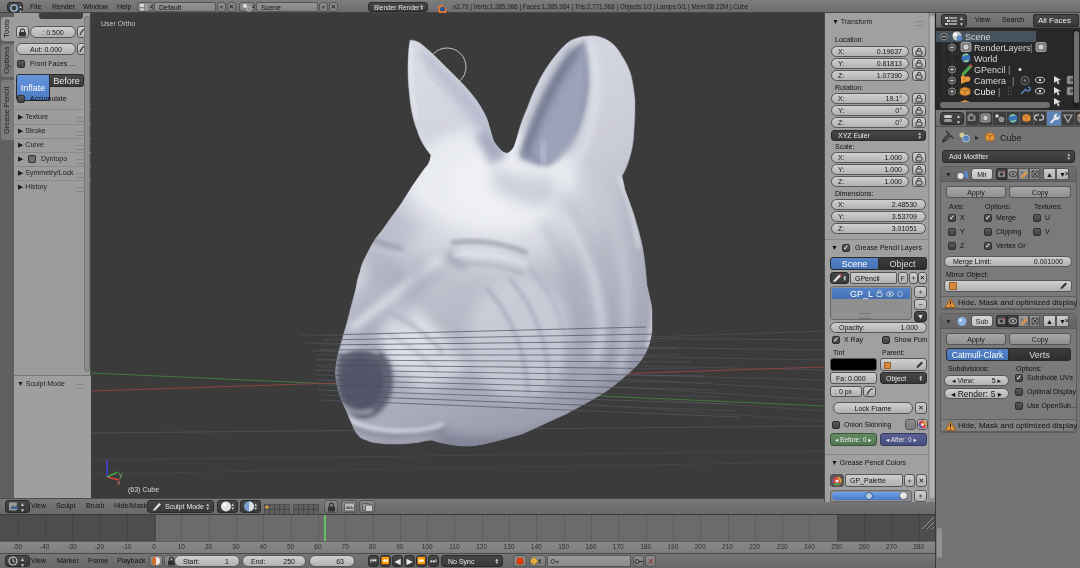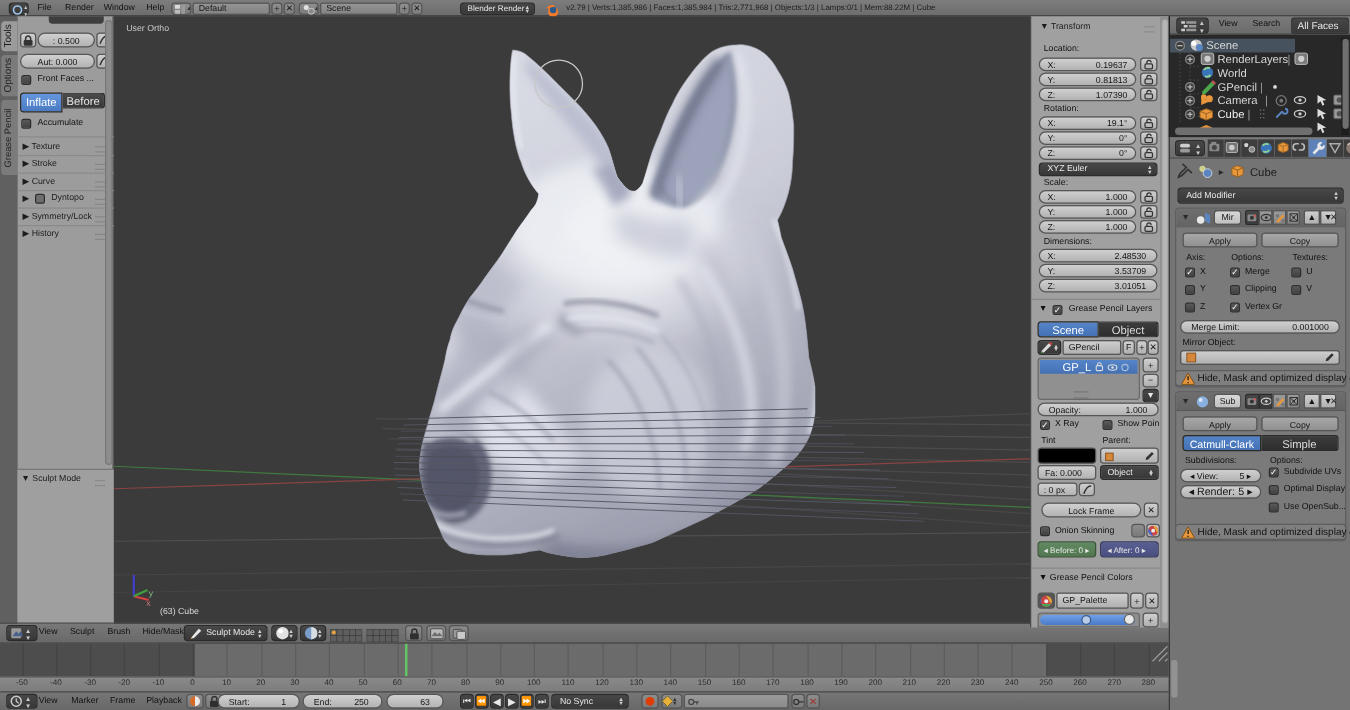--- a/index.html
+++ b/index.html
@@ -4,21 +4,21 @@
 <style>
   html,body{margin:0;padding:0;}
   #root{position:relative;width:1080px;height:568px;overflow:hidden;
     font-family:"Liberation Sans",sans-serif;background:#737373;
     -webkit-font-smoothing:antialiased;}
   .abs{position:absolute;}
   .lbl{position:absolute;font-size:7px;color:#111;white-space:nowrap;}
   .wlbl{position:absolute;font-size:7px;color:#e6e6e6;white-space:nowrap;}
   .pill{position:absolute;white-space:nowrap;border:1px solid #565656;border-radius:8px;
     background:linear-gradient(#d0d0d0,#b2b2b2);color:#151515;font-size:7px;
-    display:flex;align-items:flex-end;box-sizing:border-box;}
+    display:flex;align-items:center;box-sizing:border-box;}
   .pillsq{position:absolute;white-space:nowrap;border:1px solid #565656;border-radius:3px;
     background:linear-gradient(#cfcfcf,#b0b0b0);color:#151515;font-size:7px;
     display:flex;align-items:center;justify-content:center;box-sizing:border-box;}
   .dark{position:absolute;white-space:nowrap;border:1px solid #2b2b2b;border-radius:3px;
     background:linear-gradient(#474747,#383838);color:#e8e8e8;font-size:7px;
     display:flex;align-items:center;box-sizing:border-box;}
   .chk{position:absolute;width:8px;height:8px;border:1px solid #2e2e2e;border-radius:2px;
     background:linear-gradient(#5a5a5a,#404040);box-sizing:border-box;}
   .chk.on:after{content:"\2713";color:#fff;font-size:7px;position:absolute;left:0px;top:-1px;}
   .updn{margin-left:auto;margin-right:3px;font-size:4.5px;line-height:3.5px;color:#cfcfcf;text-align:center;}
@@ -331,21 +331,21 @@
     <div class="pill" style="left:2px;top:30px;width:60px;height:12px;justify-content:center;">Aut: 0.000</div>
     <div class="pillsq" style="left:63px;top:30px;width:12px;height:12px;">
         <svg width="8" height="8">
           <path d="M1 7 Q4 0 7 1" fill="none" stroke="#333" stroke-width="1.2"></path>
         </svg>
       </div>
 
     <div class="chk" style="left:3px;top:47px;"></div>
     <div class="lbl" style="left:16px;top:47px;">Front Faces ...</div>
 
-    <div class="abs" style="left:2px;top:61px;width:34px;height:16px;background:linear-gradient(#6696dc,#4a7ac2);border:1px solid #2b2b2b;border-radius:3px 0 0 3px;box-sizing:border-box;color:#fff;font-size:9px;display:flex;align-items:center;justify-content:center;">Inflate</div>
+    <div class="abs" style="left:2px;top:61px;width:34px;height:27px;background:linear-gradient(#6696dc,#4a7ac2);border:1px solid #2b2b2b;border-radius:3px 0 0 3px;box-sizing:border-box;color:#fff;font-size:9px;display:flex;align-items:center;justify-content:center;">Inflate</div>
     <div class="abs" style="left:36px;top:61px;width:34px;height:13px;background:linear-gradient(#4a4a4a,#383838);border:1px solid #2b2b2b;border-left:none;border-radius:0 3px 3px 0;box-sizing:border-box;color:#e8e8e8;font-size:9px;display:flex;align-items:center;justify-content:center;">Before</div>
 
     <div class="chk" style="left:3px;top:82px;"></div>
     <div class="lbl" style="left:16px;top:82px;">Accumulate</div>
 
     <div class="abs" style="left:0;top:96px;width:77px;height:1px;background:#8a8a8a;"></div>
     <div class="lbl" style="left:4px;top:100px;color:#1c1c1c;">▶ Texture</div>
     <div class="abs" style="left:0;top:111px;width:77px;height:1px;background:#8a8a8a;"></div>
     <div class="lbl" style="left:4px;top:114px;color:#1c1c1c;">▶ Stroke</div>
     <div class="abs" style="left:0;top:125px;width:77px;height:1px;background:#8a8a8a;"></div>
@@ -1116,21 +1116,21 @@
     <div class="pillsq" style="left:107px;top:205px;width:13px;height:12px;border-radius:2px 0 0 2px;">
         <span style="font-size:7px;">▲</span>
       </div>
     <div class="pillsq" style="left:120px;top:205px;width:13px;height:12px;border-radius:0 2px 2px 0;">
         <span style="font-size:7px;">▼</span>
       </div>
     <div class="lbl" style="left:128px;top:207px;color:#2a2a2a;">✕</div>
     <div class="pill" style="left:10px;top:223px;width:60px;height:12px;border-radius:3px;justify-content:center;background:linear-gradient(#a8a8a8,#909090);">Apply</div>
     <div class="pill" style="left:73px;top:223px;width:62px;height:12px;border-radius:3px;justify-content:center;background:linear-gradient(#a8a8a8,#909090);">Copy</div>
     <div class="abs" style="left:10px;top:238px;width:63px;height:13px;background:linear-gradient(#5584c8,#4471b4);border:1px solid #2b2b2b;border-radius:3px 0 0 3px;box-sizing:border-box;color:#fff;display:flex;align-items:center;justify-content:center;font-size:8.5px;">Catmull-Clark</div>
-    <div class="abs" style="left:73px;top:238px;width:62px;height:13px;background:linear-gradient(#3c3c3c,#2e2e2e);border:1px solid #2b2b2b;border-left:none;border-radius:0 3px 3px 0;box-sizing:border-box;color:#ddd;display:flex;align-items:center;justify-content:center;">Simple</div>
+    <div class="abs" style="left:73px;top:238px;width:62px;height:13px;background:linear-gradient(#3c3c3c,#2e2e2e);border:1px solid #2b2b2b;border-left:none;border-radius:0 3px 3px 0;box-sizing:border-box;color:#ddd;display:flex;align-items:center;justify-content:center;">Verts</div>
     <div class="lbl" style="left:12px;top:255px;">Subdivisions:</div>
     <div class="lbl" style="left:80px;top:255px;">Options:</div>
     <div class="pill" style="left:8px;top:265px;width:65px;height:11px;">
         <span style="margin-left:7px;">◂ View:</span>
         <span style="margin-left:auto;margin-right:7px;">5 ▸</span>
       </div>
     <div class="pill" style="left:8px;top:278px;width:65px;height:11px;font-size:8.5px;">
         <span style="margin-left:6px;">◂ Render:</span>
         <span style="margin-left:auto;margin-right:6px;">5 ▸</span>
       </div>

